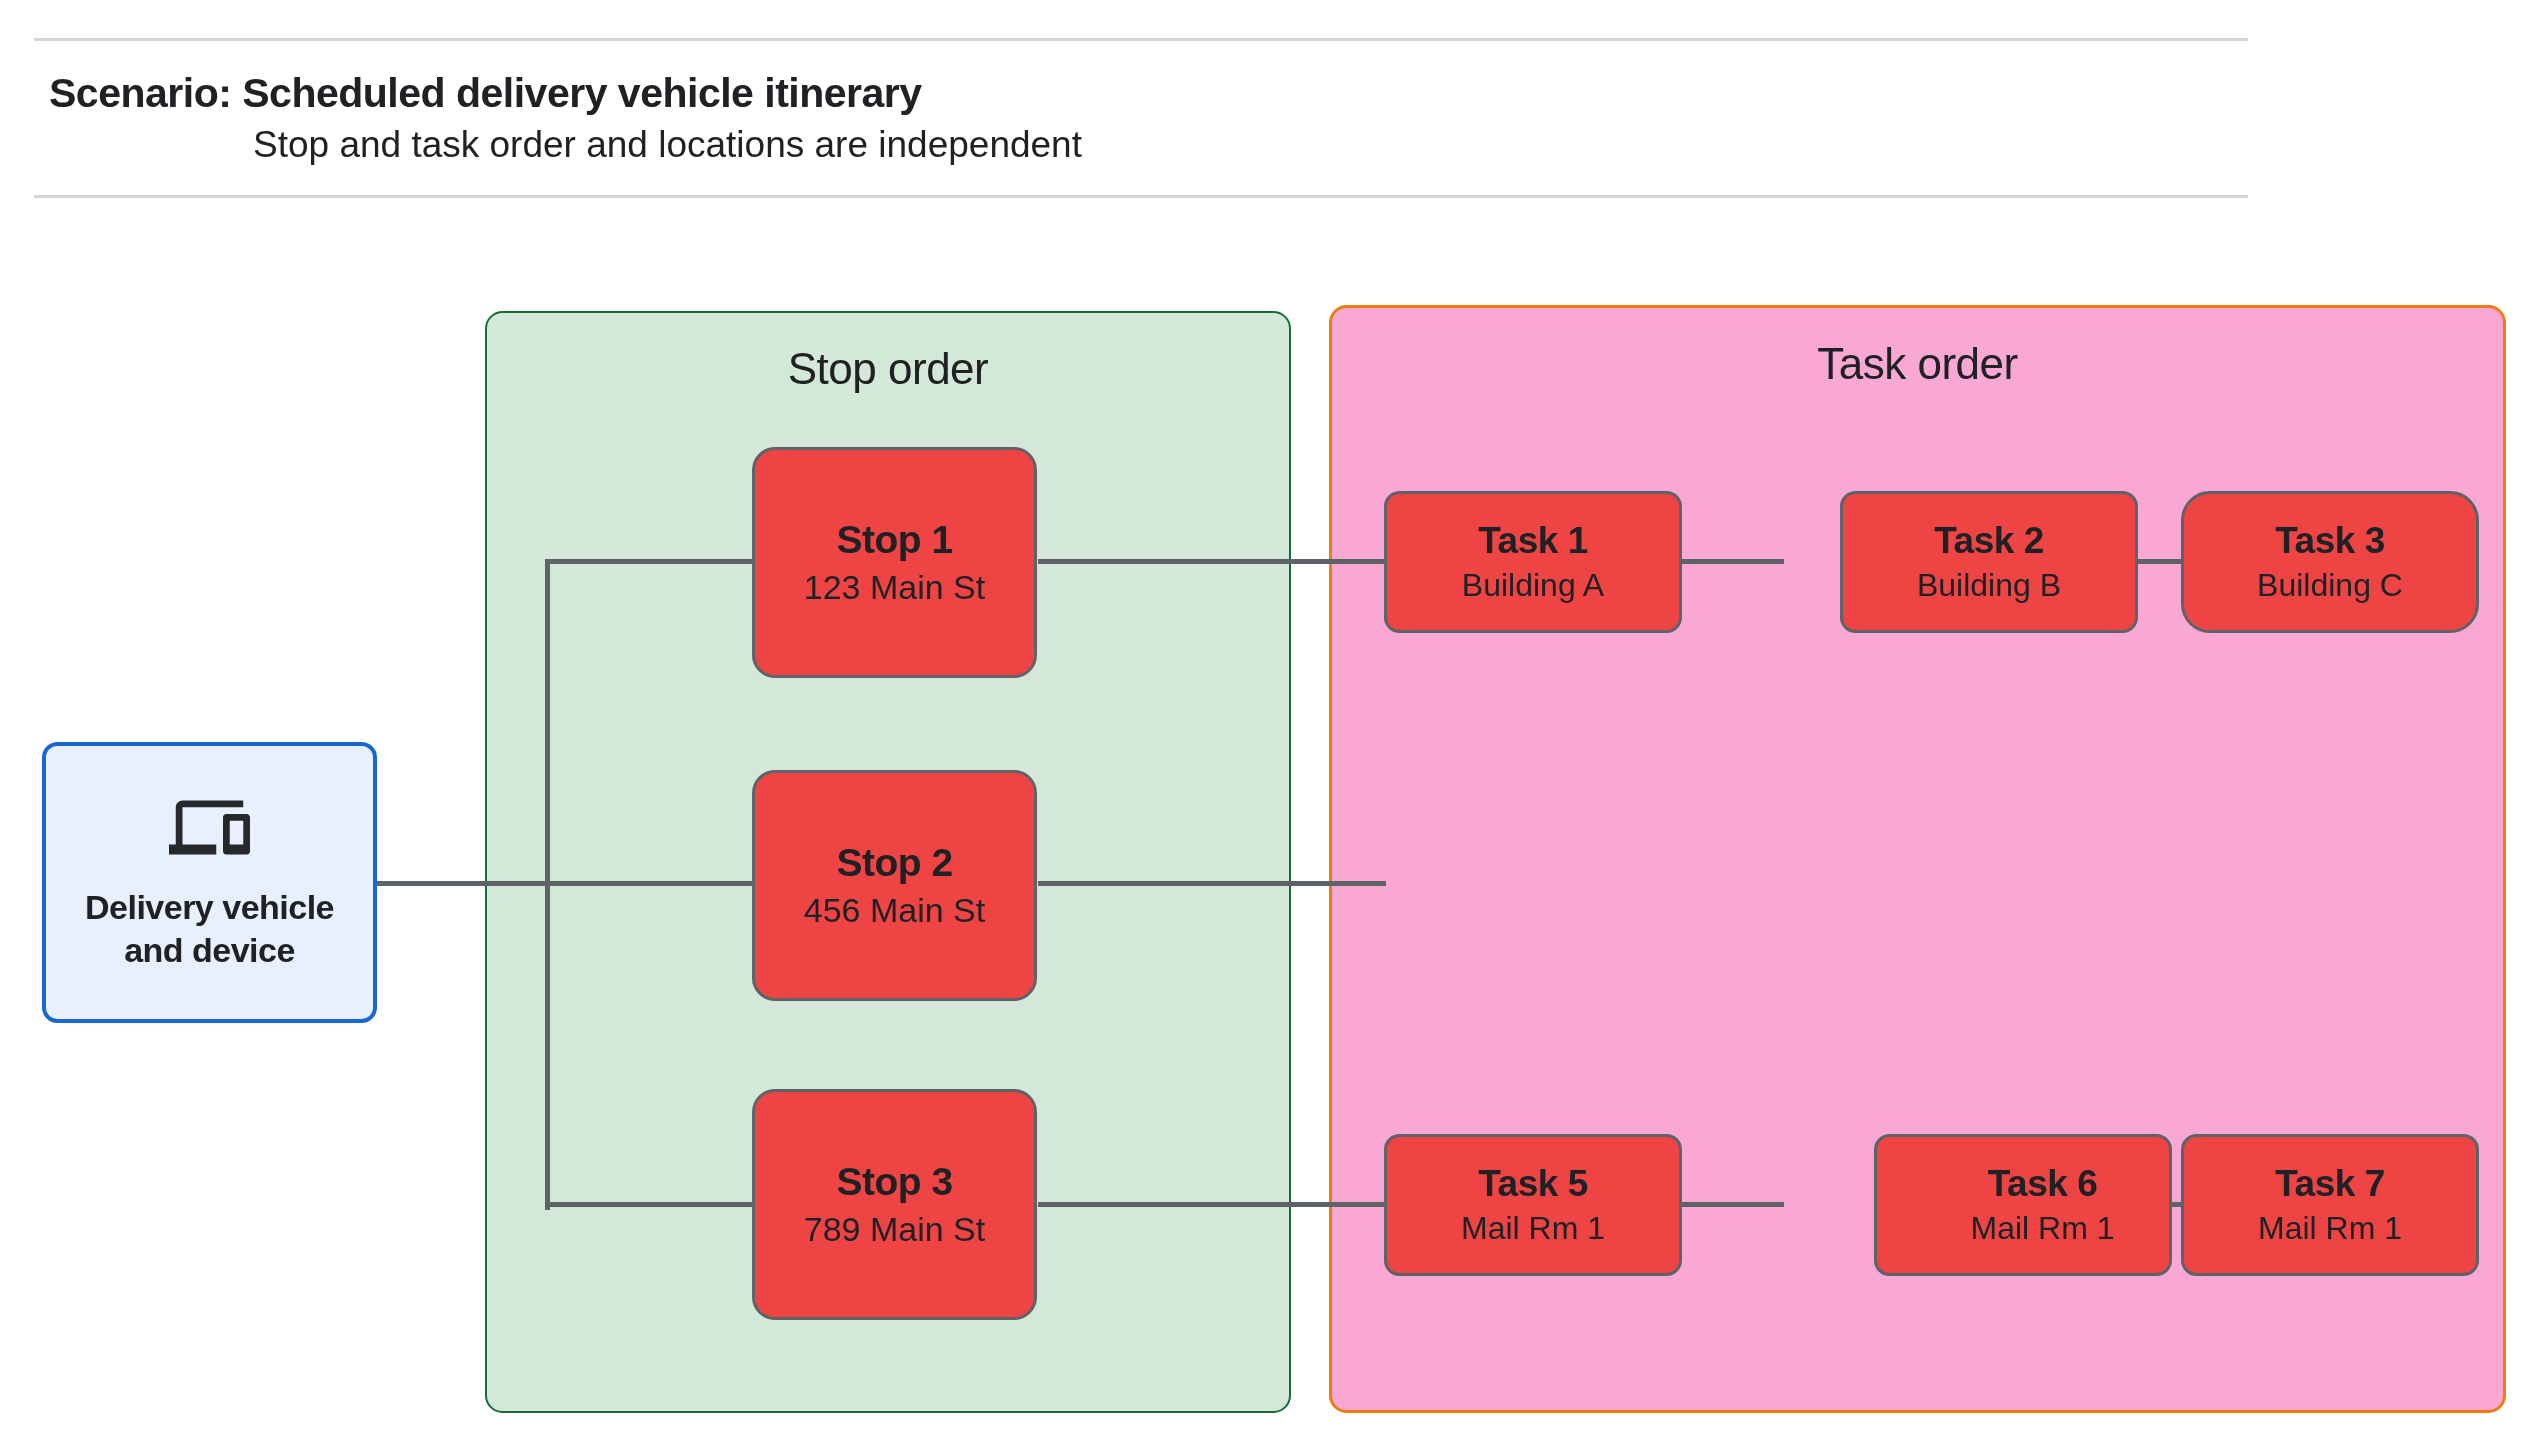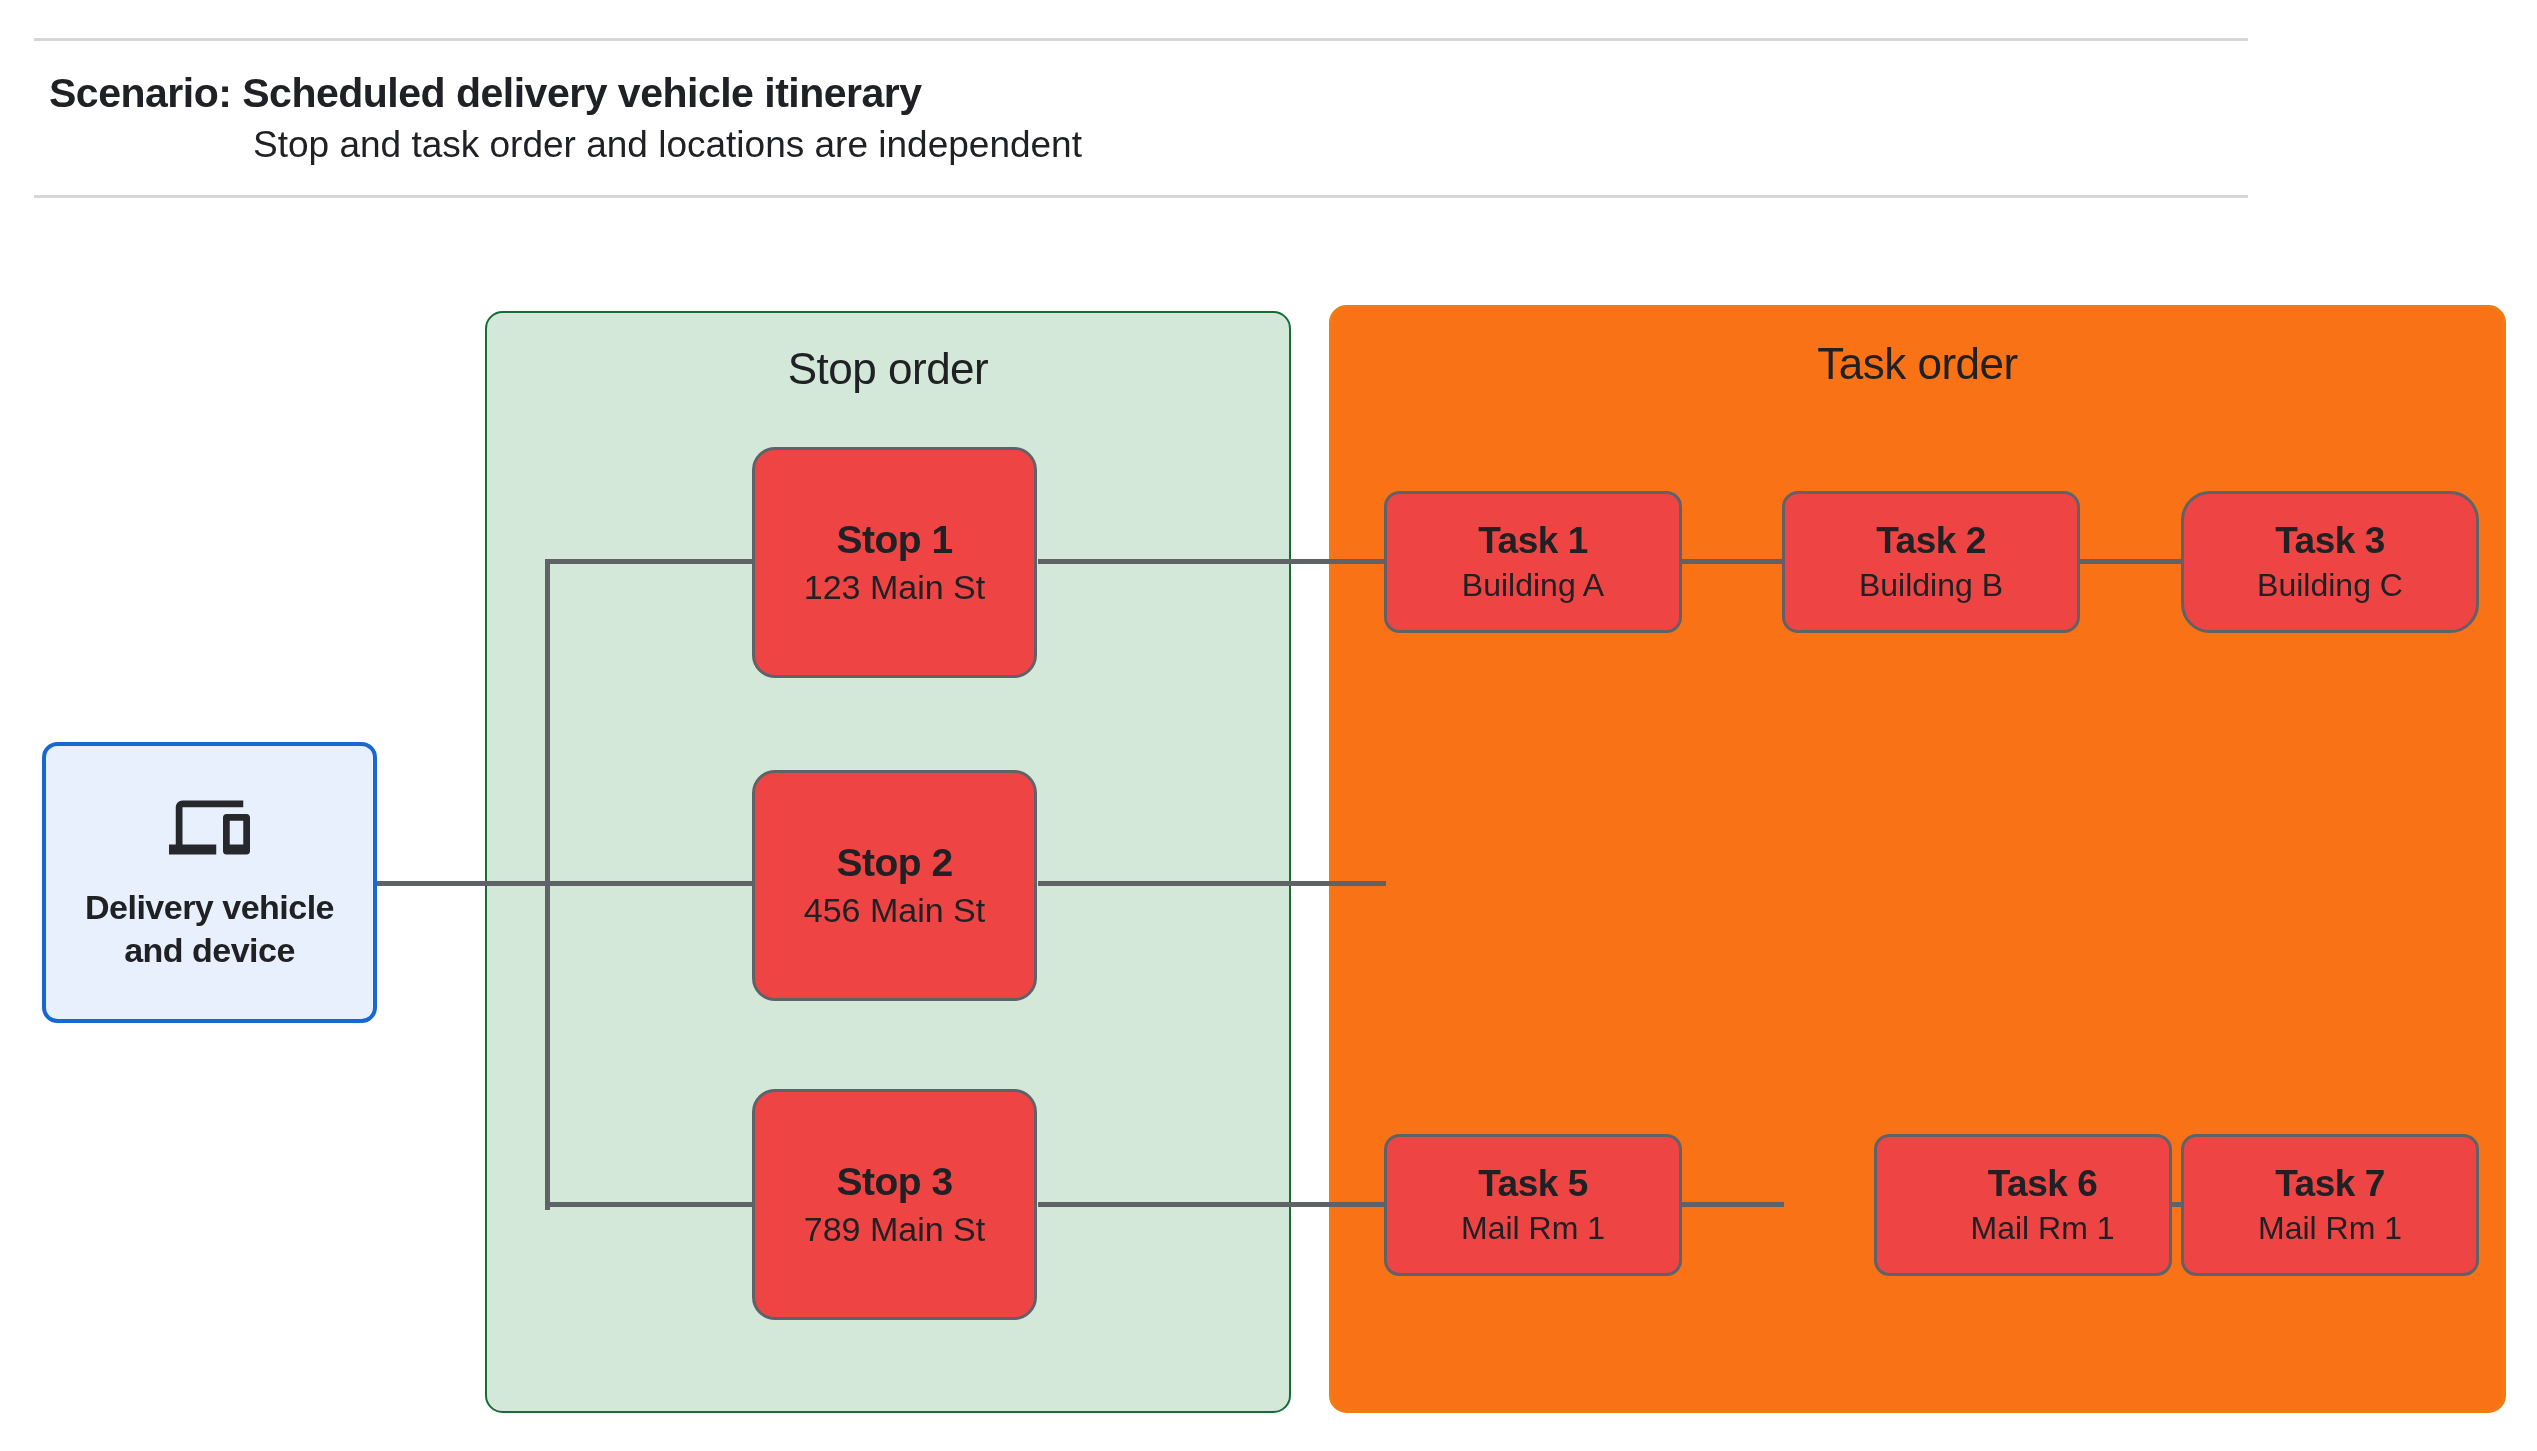--- a/index.html
+++ b/index.html
@@ -5,21 +5,21 @@
   html,body{margin:0;padding:0;background:#ffffff;}
   .canvas{
     position:relative;width:2538px;height:1452px;background:#ffffff;
     font-family:"Liberation Sans","DejaVu Sans",sans-serif;color:#202124;overflow:hidden;
   }
   .rule{position:absolute;height:2.9px;background:#d6d6d6;}
   .title-line{position:absolute;left:49px;top:70px;font-size:41px;font-weight:bold;white-space:nowrap;letter-spacing:-0.5px;}
   .subtitle-line{position:absolute;left:253px;top:124px;font-size:37px;white-space:nowrap;}
   .group{position:absolute;border-radius:17.5px;box-sizing:border-box;z-index:0;padding-left:48px;}
   .group-stop{left:485px;top:311px;width:806px;height:1102px;background:#d3e8d9;border:2.9px solid #156d35;}
-  .group-task{left:1329px;top:305px;width:1177px;height:1108px;background:#f97316;border:3.9px solid #ed7d12;}
+  .group-task{left:1329px;top:305px;width:1177px;height:1108px;background:#f9a8d4;border:3.9px solid #ed7d12;}
   .group-title{position:absolute;top:31px;left:0;width:100%;text-align:center;font-size:44px;letter-spacing:-0.5px;}
   .line{position:absolute;background:#5f6368;z-index:1;}
   .line-h{height:4.8px;}
   .line-v{width:4.8px;}
   .node{
     position:absolute;box-sizing:border-box;background:#ef4444;border:3.9px solid #5f6368;
     display:flex;flex-direction:column;align-items:center;justify-content:center;text-align:center;z-index:2;
   }
   .stop-node{left:752px;width:285px;height:231px;border-radius:23px;}
   .task-node{width:298px;height:142px;border-radius:15.5px;}
@@ -88,21 +88,21 @@
   </div>
   <div class="node stop-node" style="top:1089px;">
     <div class="node-title">Stop 3</div>
     <div class="node-sub">789 Main St</div>
   </div>
 
   <div class="node task-node" style="left:1384px;top:491px;">
     <div class="node-title">Task 1</div>
     <div class="node-sub">Building A</div>
   </div>
-  <div class="node task-node" style="left:1782px;top:491px;border-radius:16px;">
+  <div class="node task-node" style="left:1840px;top:491px;">
     <div class="node-title">Task 2</div>
     <div class="node-sub">Building B</div>
   </div>
   <div class="node task-node" style="left:2181px;top:491px;border-radius:29px;">
     <div class="node-title">Task 3</div>
     <div class="node-sub">Building C</div>
   </div>
 
 
   <div class="node task-node" style="left:1384px;top:1134px;">

